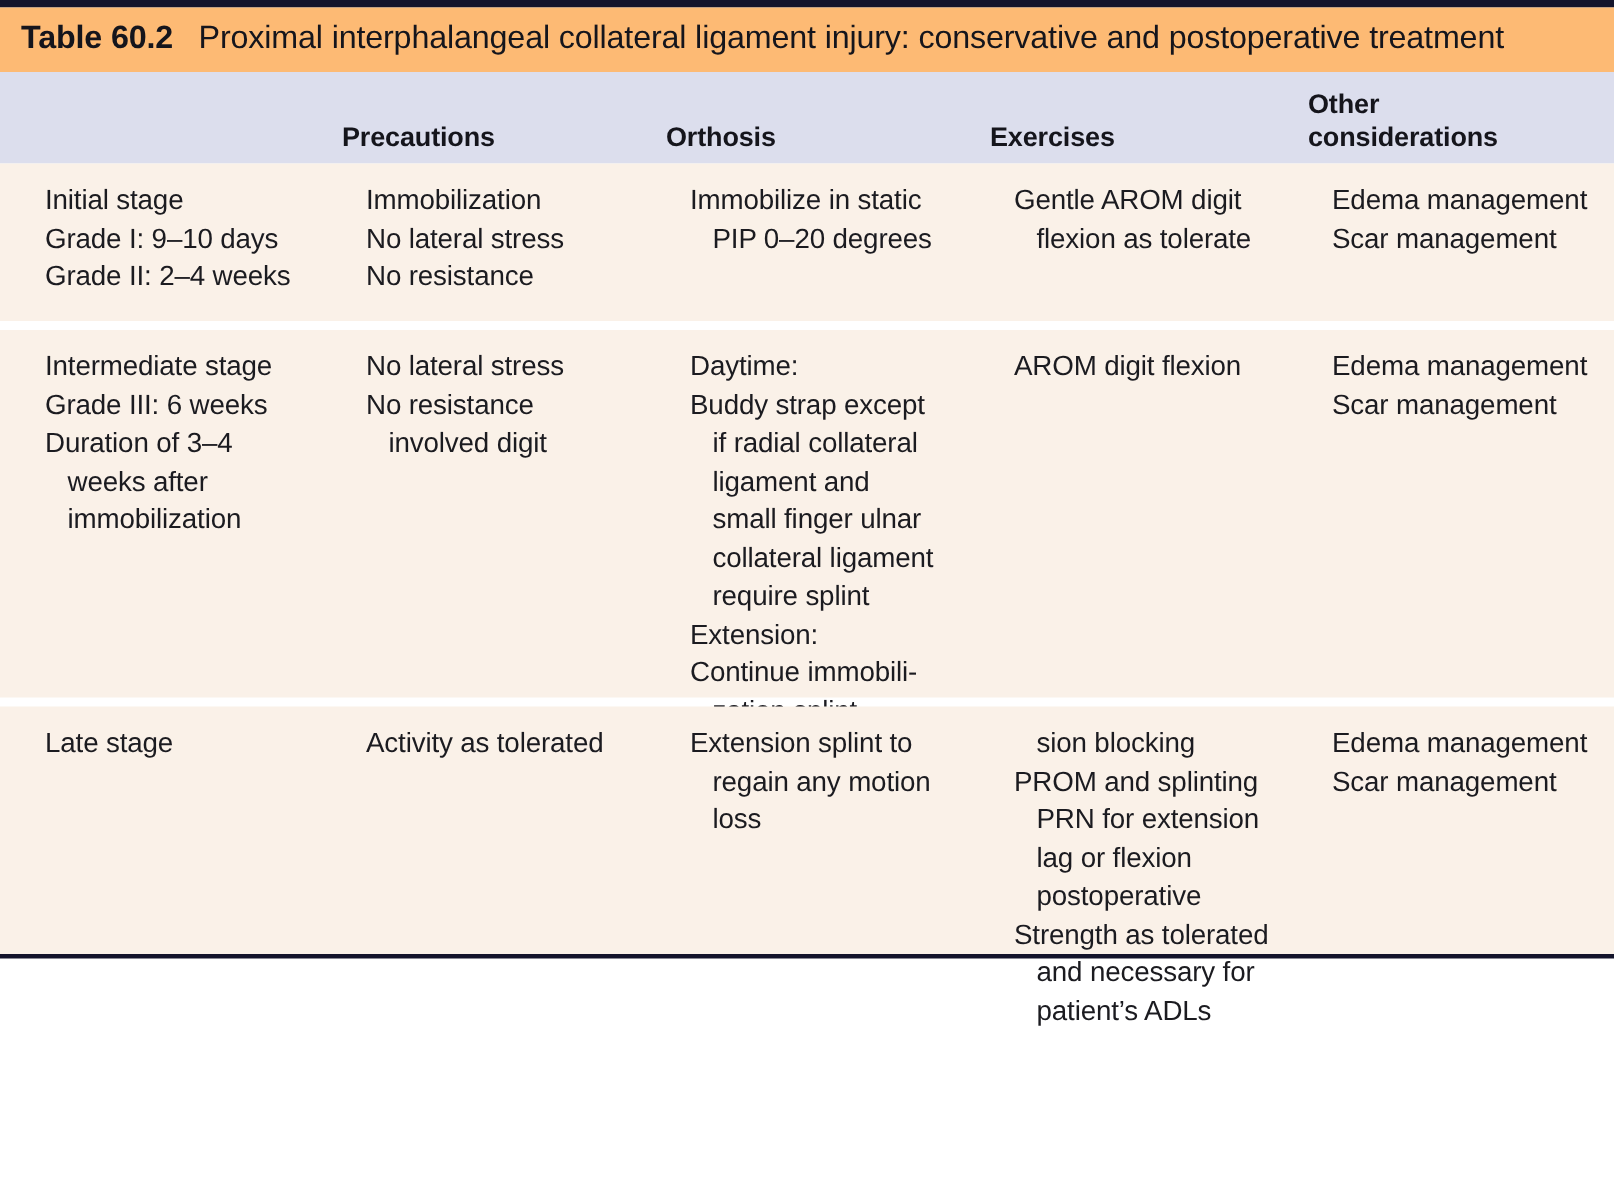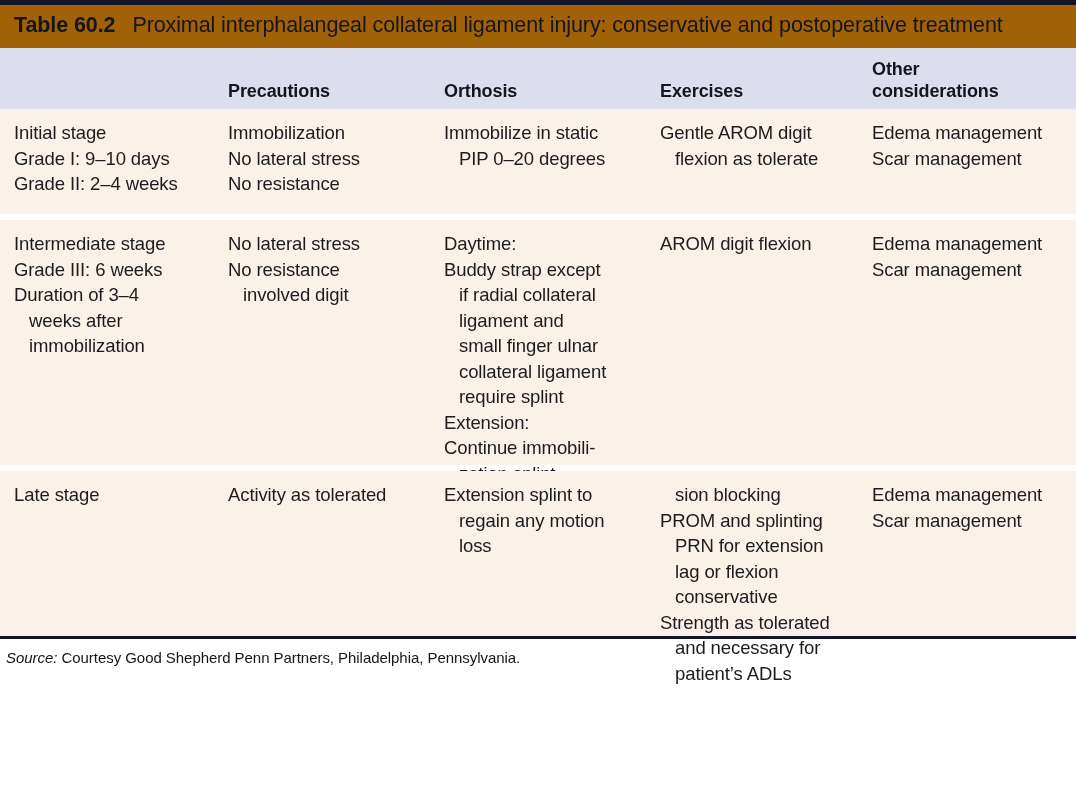--- a/index.html
+++ b/index.html
@@ -12,21 +12,21 @@
     overflow:hidden;
   }
   .table-wrap{width:1076px;position:relative;}
 
   
   .rule-top{height:5px;background:#14142b;}
   .rule-bottom{height:3px;background:#14142b;}
 
   
   .title-band{
-    background:#a16207;
+    background:#fdba74;
     padding:7px 26px 9px 14px;
     color:#15151c;
   }
   .title-line{
     font-size:21.5px;
     line-height:27px;
     letter-spacing:-0.1px;
   }
   .title-num{font-weight:bold;}
   .title-gap{display:inline-block;width:17px;}
@@ -54,21 +54,21 @@
   }
   .gap{height:6px;background:#ffffff;}
   .cell{
     position:absolute;
     top:0;
     font-size:18.5px;
     line-height:25.5px;
     color:#1b1b20;
     letter-spacing:-0.1px;
   }
-  .cell .ln{display:block;white-space:nowrap;}
+  .cell .ln{display:block;white-space:nowrap;margin-left:16px;}
   .cell .ln.ind{padding-left:15px;}
 
   
   .c0{left:14px;width:210px;}
   .c1{left:228px;width:212px;}
   .c2{left:444px;width:212px;}
   .c3{left:660px;width:208px;}
   .c4{left:872px;width:200px;}
 
   .row-pad{padding-top:11px;}
@@ -183,32 +183,28 @@
         <div class="cell row-pad c2">
           <span class="ln">Extension splint to</span>
           <span class="ln ind">regain any motion</span>
           <span class="ln ind">loss</span>
         </div>
         <div class="cell row-pad c3">
           <span class="ln ind">sion blocking</span>
           <span class="ln">PROM and splinting</span>
           <span class="ln ind">PRN for extension</span>
           <span class="ln ind">lag or flexion</span>
-          <span class="ln ind">conservative</span>
+          <span class="ln ind">postoperative</span>
           <span class="ln">Strength as tolerated</span>
           <span class="ln ind">and necessary for</span>
           <span class="ln ind">patient’s ADLs</span>
         </div>
         <div class="cell row-pad c4">
           <span class="ln">Edema management</span>
           <span class="ln">Scar management</span>
         </div>
       </div>
     </div>
 
   <div class="rule-bottom"></div>
 
-  <div class="source">
-    <span class="lbl">Source:</span>
-    <span>Courtesy Good Shepherd Penn Partners, Philadelphia, Pennsylvania.</span>
-  </div>
 
 </div>
 
 </body></html>

